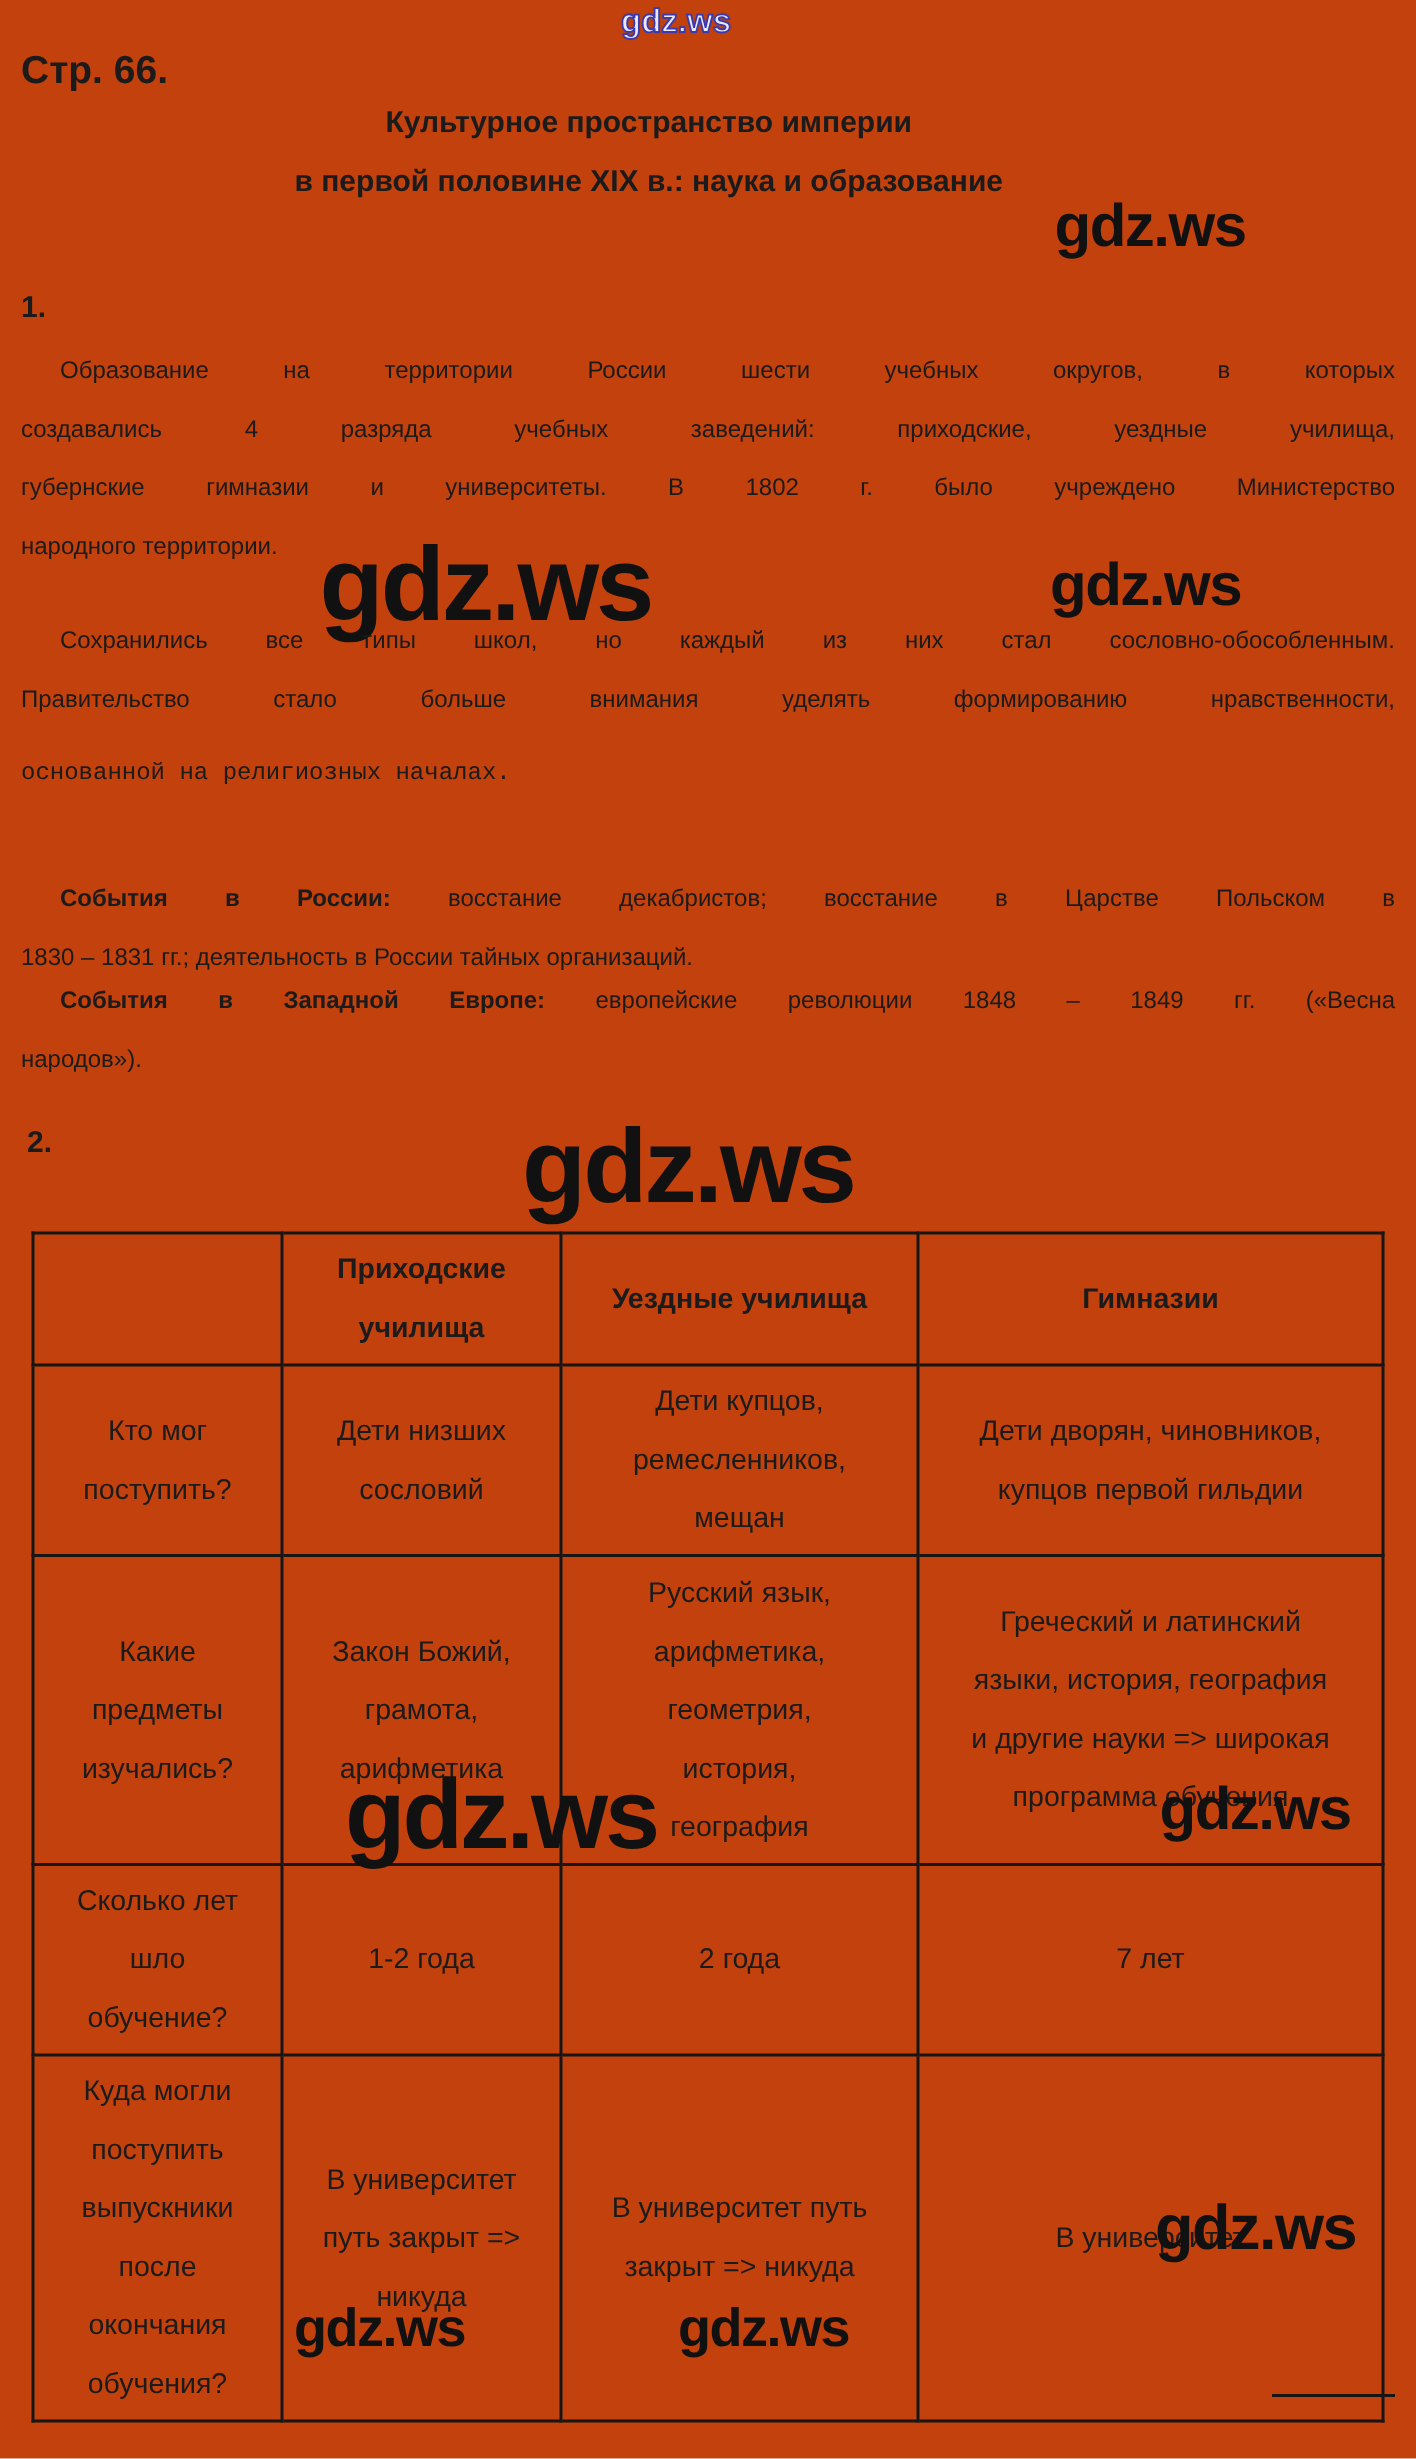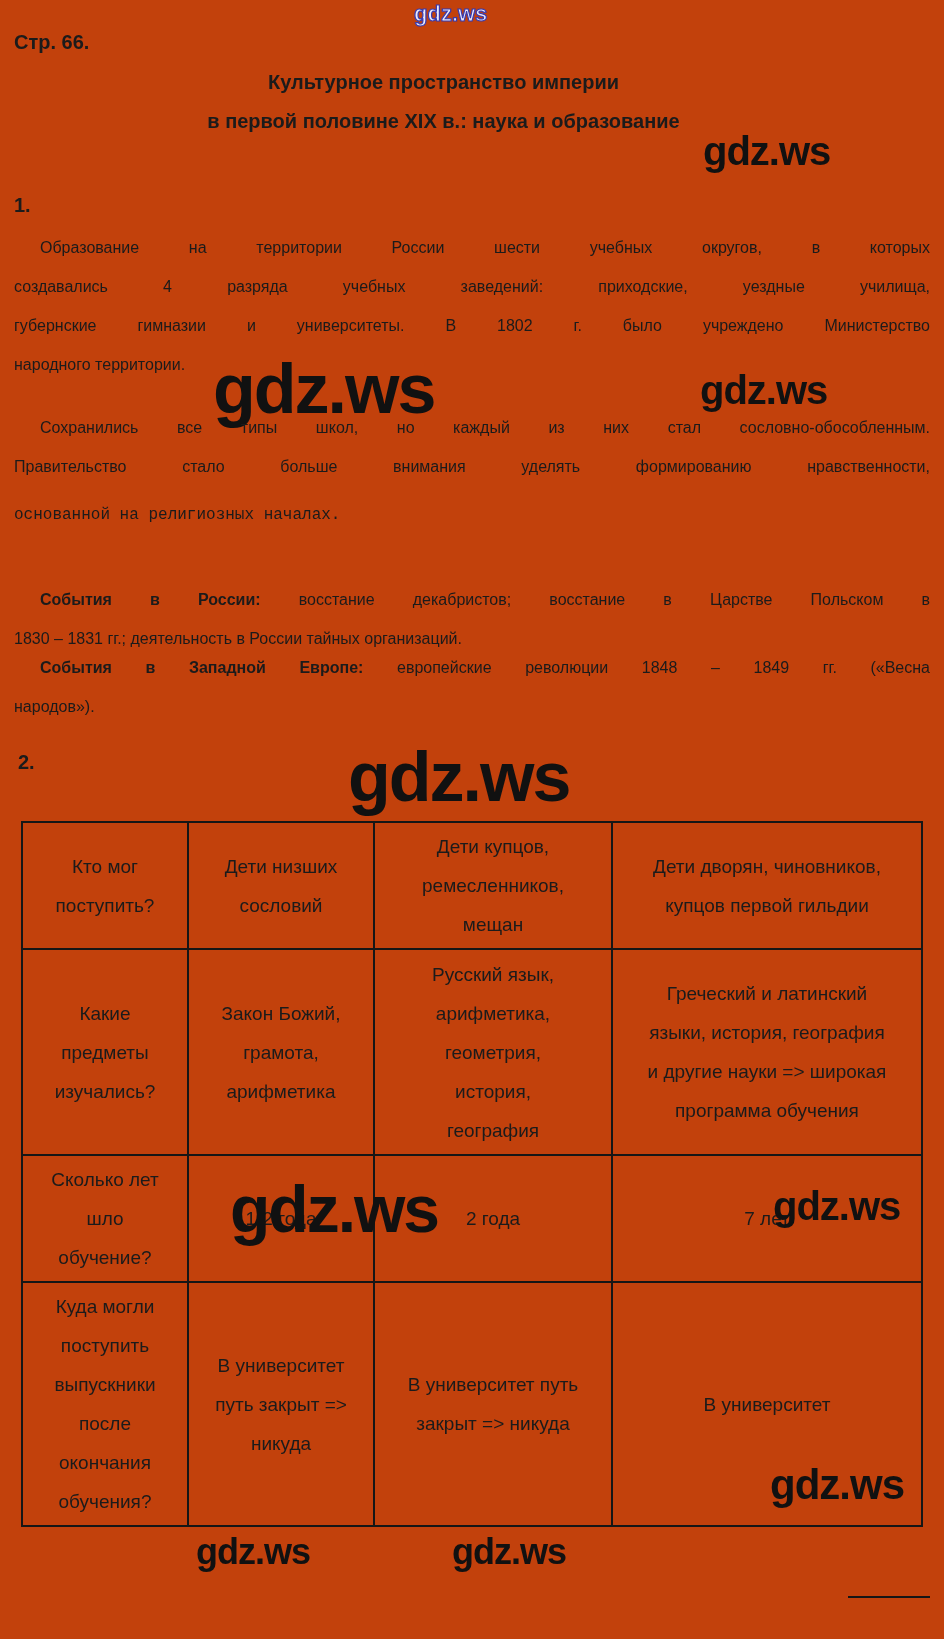--- a/index.html
+++ b/index.html
@@ -3,23 +3,23 @@
 <meta charset="utf-8">
 <style>
   html,body{margin:0;padding:0;background:#ffffff;}
   .page{position:relative;width:944px;height:1639px;background:#c2410c;overflow:hidden;
         font-family:"Liberation Sans","DejaVu Sans",sans-serif;color:#1b1b1b;}
   
   .wm{position:absolute;font-weight:700;color:#111;letter-spacing:-1px;line-height:1;white-space:nowrap;}
   .wm-blue{position:absolute;font-weight:700;font-size:22px;line-height:1;color:#e9e9fb;
            -webkit-text-stroke:1.2px #3a3aad;text-shadow:0 0 1px #3a3aad;white-space:nowrap;}
   
-  .page-label{position:absolute;left:14px;top:31px;font-size:20px;font-weight:700;}
+  .page-label{position:absolute;left:14px;top:31px;font-size:26px;font-weight:700;}
   .title{position:absolute;left:0;top:63px;width:865px;text-align:center;font-weight:700;
-         font-size:20px;line-height:39px;padding-left:11px;}
+         font-size:20px;line-height:39px;}
   .qnum{position:absolute;font-size:20px;font-weight:700;line-height:24px;}
   
   .para{position:absolute;left:14px;width:916px;font-size:16px;}
   .jl{line-height:39px;text-align:justify;text-align-last:justify;}
   .jl.end{text-align-last:left;}
   .jl.ind{text-indent:26px;}
   .jl b{font-weight:700;}
   
   .answer-table{position:absolute;left:21px;top:821px;border-collapse:collapse;table-layout:fixed;width:900px;}
   .answer-table td,.answer-table th{border:2px solid #161616;vertical-align:middle;text-align:center;
@@ -80,20 +80,27 @@
   <div class="qnum" style="left:18px;top:750px;">2.</div>
 
   <table class="answer-table">
     <colgroup>
         <col style="width:166px">
         <col style="width:186px">
         <col style="width:238px">
         <col style="width:310px">
       </colgroup>
     <tbody>
+        <tr style="height:82px">
+      <th><span class="cellv"></span></th>
+      <th><span class="cellv">Приходские
+училища</span></th>
+      <th><span class="cellv">Уездные училища</span></th>
+      <th><span class="cellv">Гимназии</span></th>
+    </tr>
     <tr style="height:118px">
       <td><span class="cellv">Кто мог
 поступить?</span></td>
       <td><span class="cellv">Дети низших
 сословий</span></td>
       <td><span class="cellv">Дети купцов,
 ремесленников,
 мещан</span></td>
       <td><span class="cellv">Дети дворян, чиновников,
 купцов первой гильдии</span></td>

